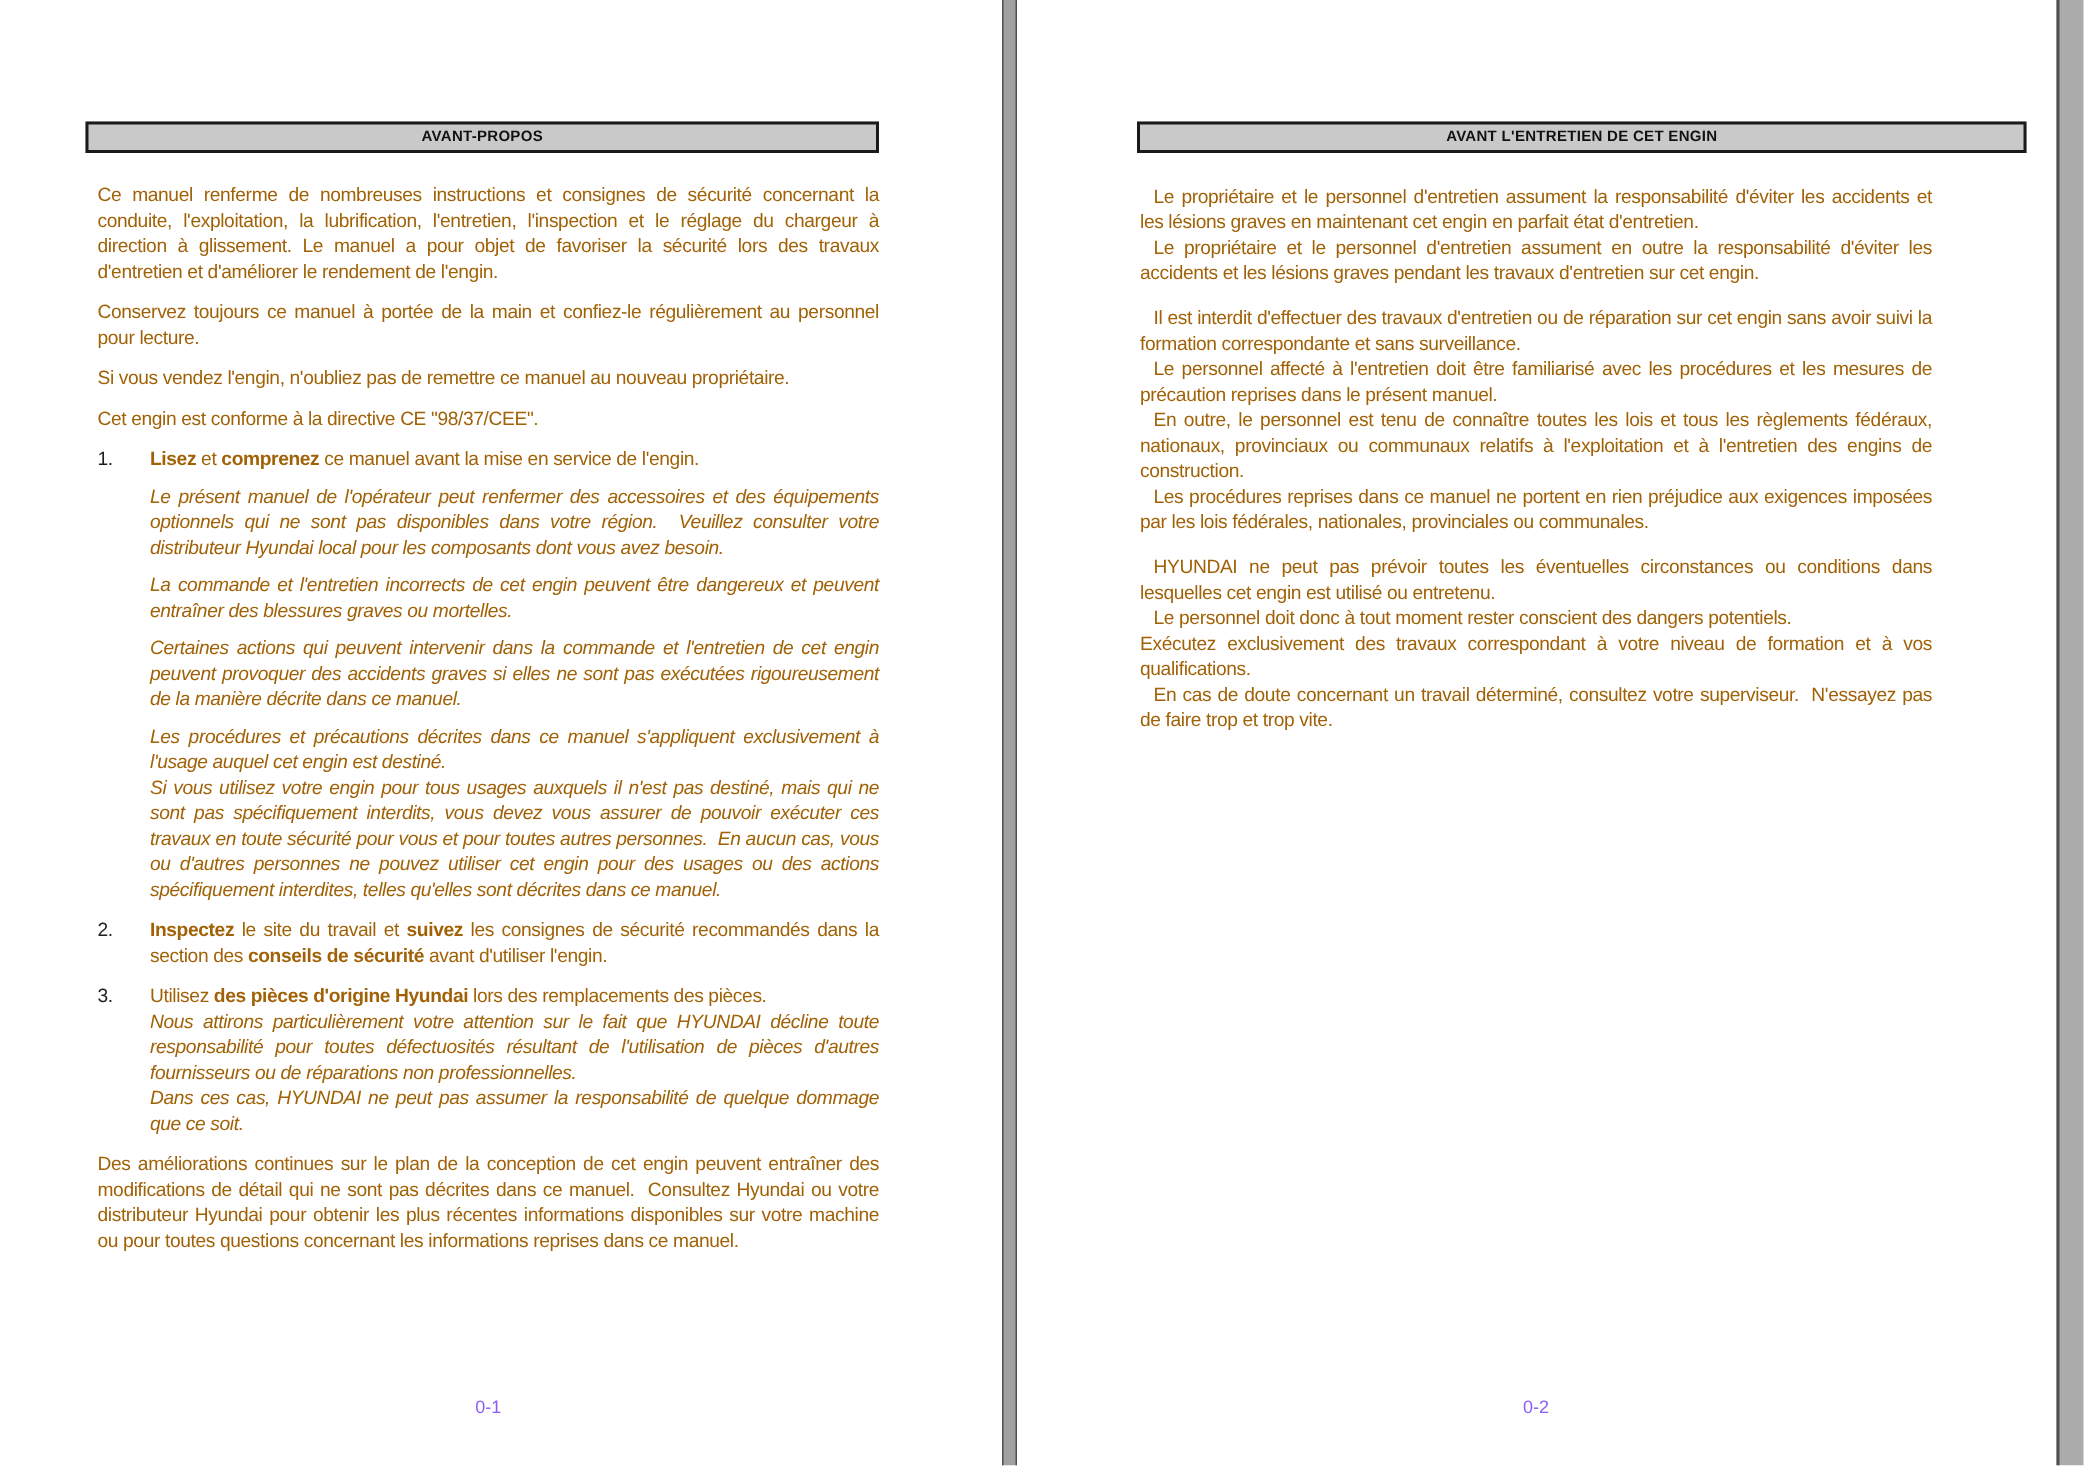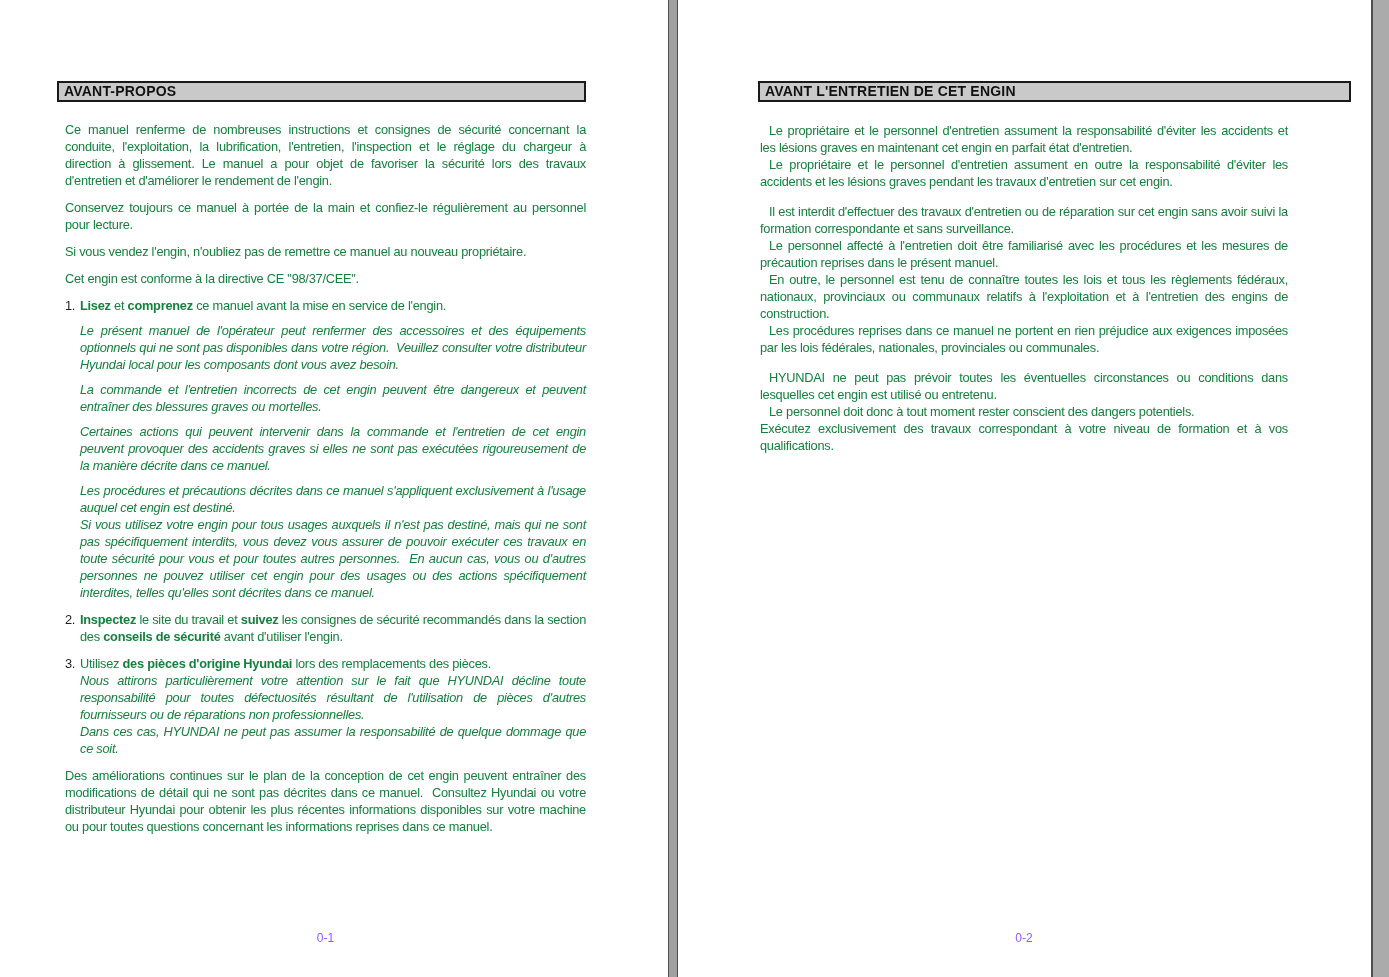--- a/index.html
+++ b/index.html
@@ -30,50 +30,51 @@
     left: 1371px; width: 18px;
     background: #ababab;
     border-left: 2px solid #4f4f4f;
   }
 
   .section-header {
     position: absolute; top: 81px;
     background: #c9c9c9;
     border: 2px solid #1a1a1a;
     font-weight: bold;
-    font-size: 14px; line-height: 15px;
+    font-size: 10px; line-height: 15px;
     padding: 1px 5px;
     color: #111111;
     letter-spacing: 0.2px;
     box-sizing: border-box;
+    text-align: center;
   }
   .page-left  .section-header { left: 57px; width: 529px; }
   .page-right .section-header { left: 80px; width: 593px; }
 
   .body-col { position: absolute; box-sizing: border-box; }
   .page-left  .body-col { left: 65px; top: 121px; width: 521px; }
   .page-right .body-col { left: 82px; top: 122px; width: 528px; }
 
   .para {
     font-size: 12.8px;
     line-height: 17px;
     letter-spacing: -0.25px;
     text-align: justify;
     margin: 0 0 10px 0;
-    color: #15803d;
+    color: #a16207;
   }
   .tight { margin: 0; font-style: italic; }
   .bold { font-weight: bold; }
 
   .numbered-item { display: flex; margin: 0 0 10px 0; }
   .item-number {
     flex: 0 0 15px;
     font-size: 12.8px; line-height: 17px; letter-spacing: -0.25px;
   }
-  .item-content { flex: 1; min-width: 0; }
+  .item-content { flex: 1; min-width: 0; margin-left: 20px; }
   .lead { margin: 0; }
   .item-1 .lead { margin-bottom: 8px; }
   .sub-block { margin: 0 0 8px 0; }
   .sub-block:last-child { margin-bottom: 0; }
 
   .closing { margin-top: 10px; margin-bottom: 0; }
 
   .group { margin: 0 0 13px 0; }
   .group .para { margin: 0; }
   .indent { text-indent: 9px; }
@@ -152,18 +153,19 @@
       <div class="group">
         <p class="para indent">Il est interdit d'effectuer des travaux d'entretien ou de réparation sur cet engin sans avoir suivi la formation correspondante et sans surveillance.</p>
         <p class="para indent">Le personnel affecté à l'entretien doit être familiarisé avec les procédures et les mesures de précaution reprises dans le présent manuel.</p>
         <p class="para indent">En outre, le personnel est tenu de connaître toutes les lois et tous les règlements fédéraux, nationaux, provinciaux ou communaux relatifs à l'exploitation et à l'entretien des engins de construction.</p>
         <p class="para indent">Les procédures reprises dans ce manuel ne portent en rien préjudice aux exigences imposées par les lois fédérales, nationales, provinciales ou communales.</p>
       </div>
       <div class="group">
         <p class="para indent">HYUNDAI ne peut pas prévoir toutes les éventuelles circonstances ou conditions dans lesquelles cet engin est utilisé ou entretenu.</p>
         <p class="para indent">Le personnel doit donc à tout moment rester conscient des dangers potentiels.</p>
         <p class="para">Exécutez exclusivement des travaux correspondant à votre niveau de formation et à vos qualifications.</p>
+        <p class="para indent">En cas de doute concernant un travail déterminé, consultez votre superviseur.&nbsp; N'essayez pas de faire trop et trop vite.</p>
       </div>
     </div>
   <div class="page-number">0-2</div>
 </div>
 
 <div class="edge-bar"></div>
 
 </body></html>

